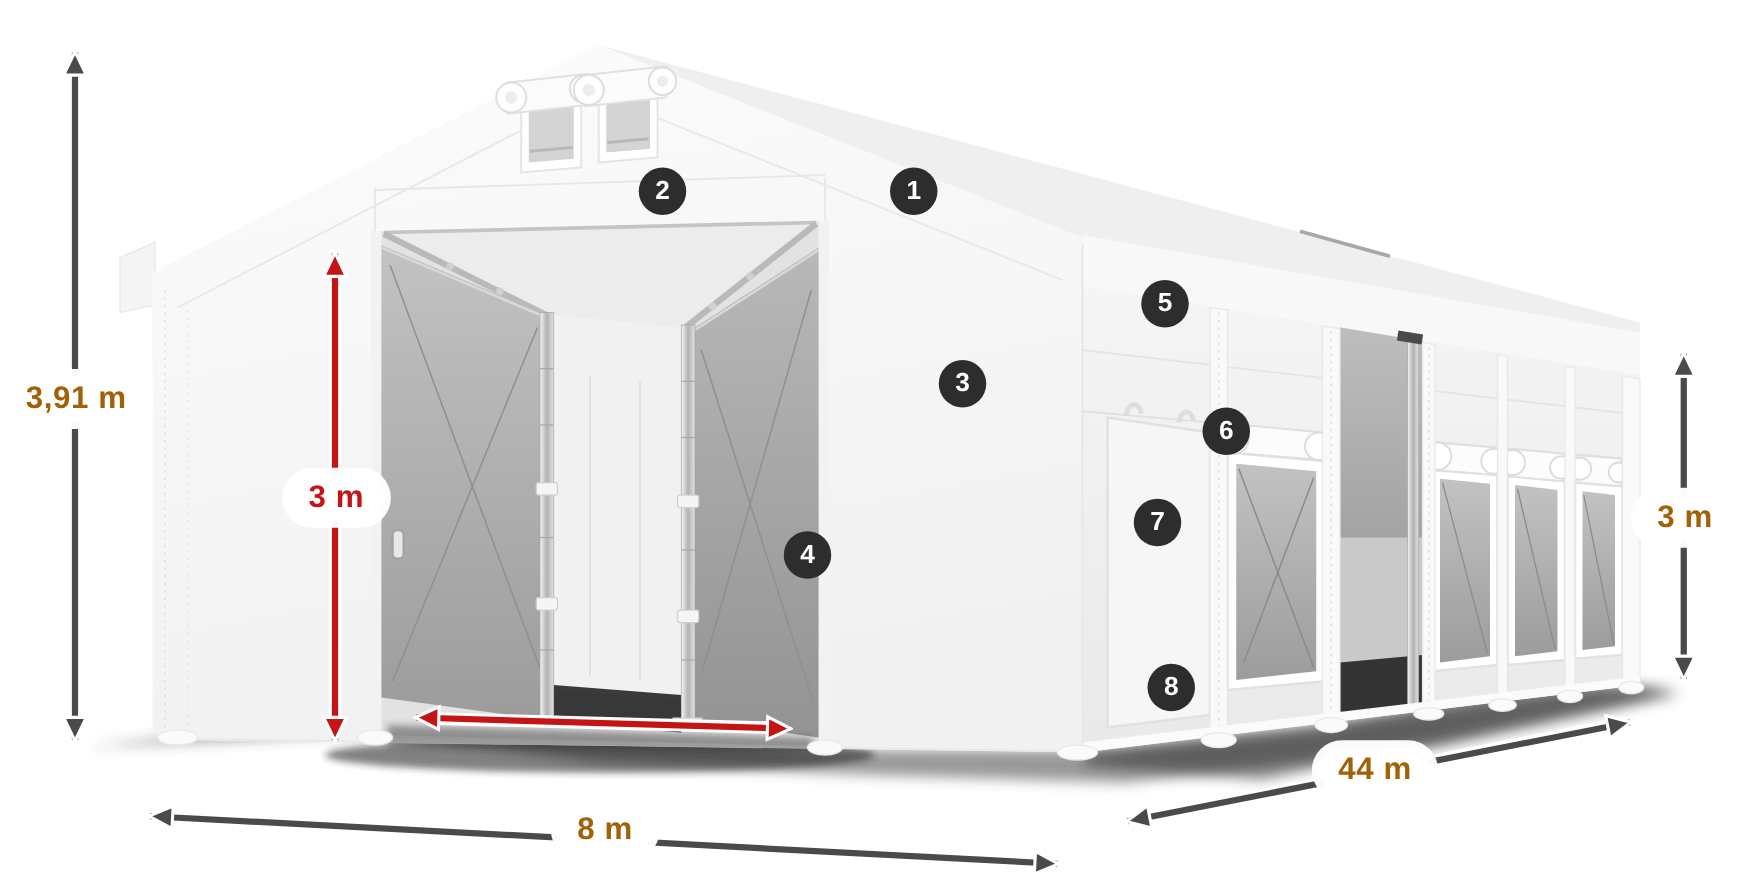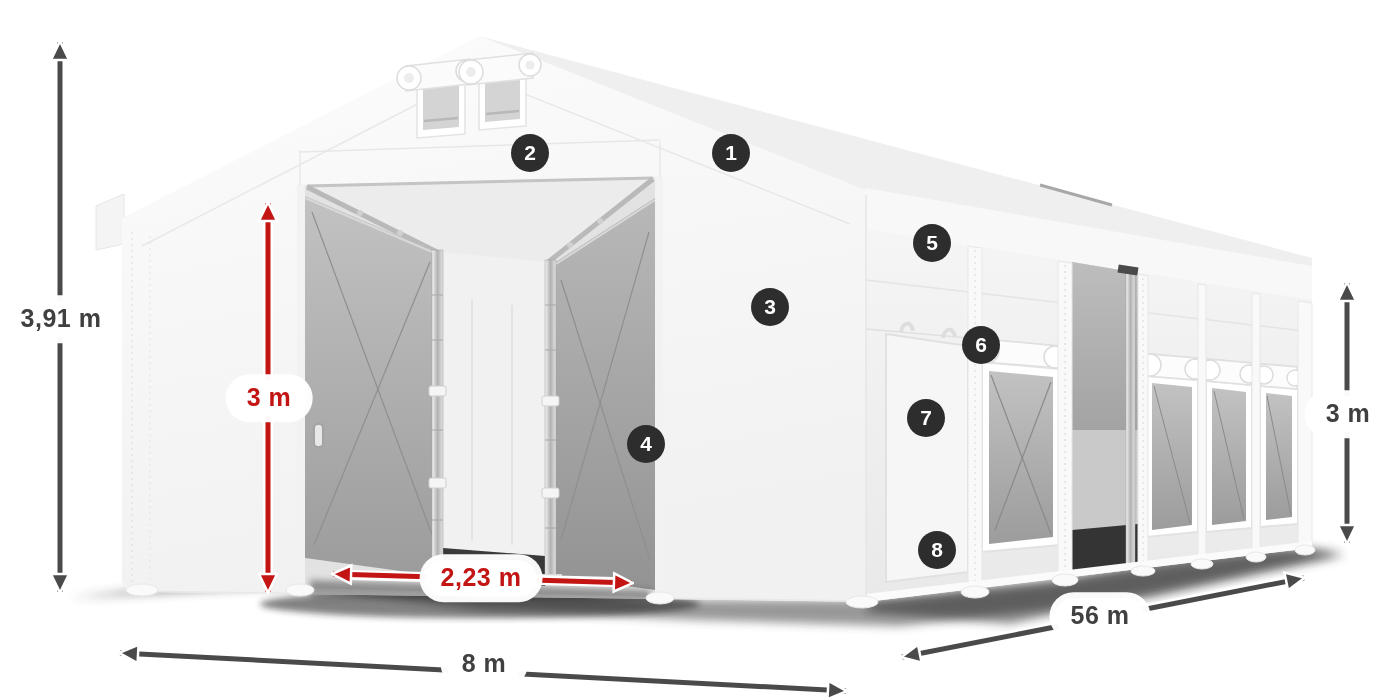--- a/index.html
+++ b/index.html
@@ -5,21 +5,21 @@
   html,body{margin:0;padding:0;background:#ffffff;}
   body{width:1400px;height:700px;overflow:hidden;font-family:"Liberation Sans","DejaVu Sans",sans-serif;}
   .stage{position:relative;width:1400px;height:700px;background:#ffffff;}
   .stage svg{position:absolute;left:0;top:0;}
 
   
   .dim-label{
     position:absolute;transform:translate(-50%,-50%);
     background:#ffffff;border-radius:22px;padding:4px 15px;
     font-weight:bold;font-size:25px;line-height:1.1;letter-spacing:.5px;
-    color:#404040;white-space:nowrap;
+    color:#a16207;white-space:nowrap;
     box-shadow:0 0 0 6px rgba(255,255,255,.97);
     z-index:30;
   }
   .dim-label.red{color:var(--color-dimension_red,#c41515);}
 
   
   .callout{
     position:absolute;transform:translate(-50%,-50%);
     width:38px;height:38px;border-radius:50%;
     background:var(--color-callout_bg,#2d2d2d);color:#ffffff;
@@ -305,23 +305,22 @@
 
     <g>
       <line class="arrow-case" x1="1347" y1="301" x2="1347" y2="525"></line>
       <line class="arrow-dark" x1="1347" y1="283" x2="1347" y2="543" marker-start="url(#mDark)" marker-end="url(#mDark)"></line>
     </g>
   </g>
 </svg>
 
 <div class="dim-label" style="left:61px;top:319px;">3,91 m</div>
 <div class="dim-label red" style="left:269px;top:398px;">3 m</div>
-<div class="dim-label red" style="left:481px;top:578px;">2,23 m</div>
 <div class="dim-label" style="left:484px;top:664px;">8 m</div>
-<div class="dim-label" style="left:1100px;top:616px;">56 m</div>
+<div class="dim-label" style="left:1100px;top:616px;">44 m</div>
 <div class="dim-label" style="left:1348px;top:414px;">3 m</div>
 
 <div class="callout" style="left:731px;top:153px;">1</div>
 <div class="callout" style="left:530px;top:153px;">2</div>
 <div class="callout" style="left:770px;top:307px;">3</div>
 <div class="callout" style="left:646px;top:444px;">4</div>
 <div class="callout" style="left:932px;top:243px;">5</div>
 <div class="callout" style="left:981px;top:345px;">6</div>
 <div class="callout" style="left:926px;top:418px;">7</div>
 <div class="callout" style="left:937px;top:550px;">8</div>

